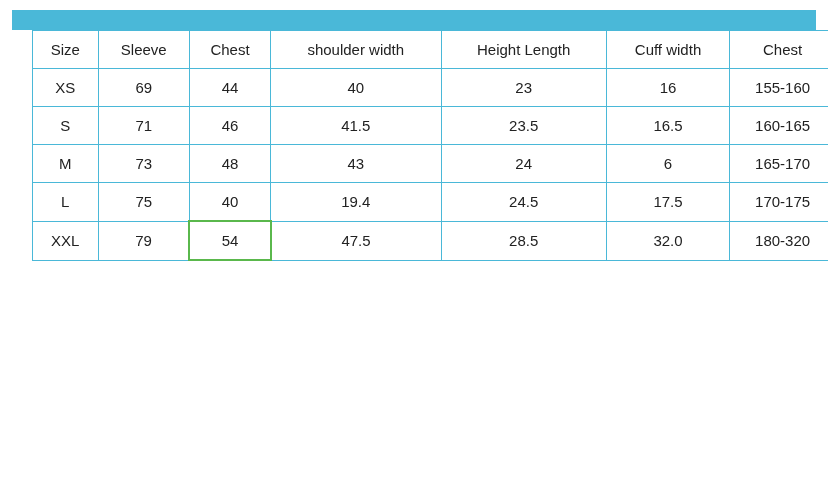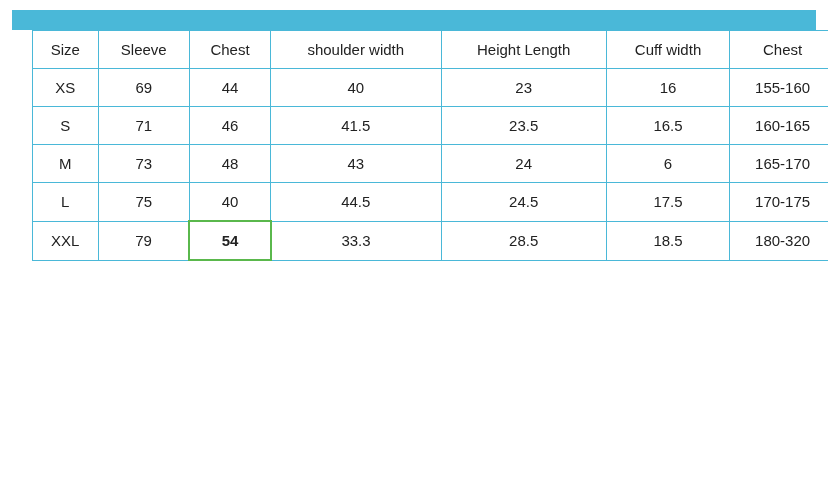--- a/index.html
+++ b/index.html
@@ -55,21 +55,20 @@
     thead tr {
       background-color: #ffffff;
     }
 
     tbody tr {
       background-color: #ffffff;
     }
 
     .highlight-cell {
       border: 2.5px solid #5ab84c;
-      font-weight: bold;
     }
   </style>
 </head>
 <body>
 
 <div class="page-wrapper">
   <div class="title-bar">
     <span></span>
   </div>
   <table>
@@ -111,29 +110,29 @@
           <td>48</td>
           <td>43</td>
           <td>24</td>
           <td>6</td>
           <td>165-170</td>
         </tr>
         <tr>
           <td>L</td>
           <td>75</td>
           <td>40</td>
-          <td>44.5</td>
+          <td>19.4</td>
           <td>24.5</td>
           <td>17.5</td>
           <td>170-175</td>
         </tr>
         <tr>
           <td>XXL</td>
           <td>79</td>
           <td class="highlight-cell">54</td>
-          <td>33.3</td>
+          <td>47.5</td>
           <td>28.5</td>
-          <td>18.5</td>
+          <td>32.0</td>
           <td>180-320</td>
         </tr>
       </tbody>
   </table>
 </div>
 
 </body></html>

